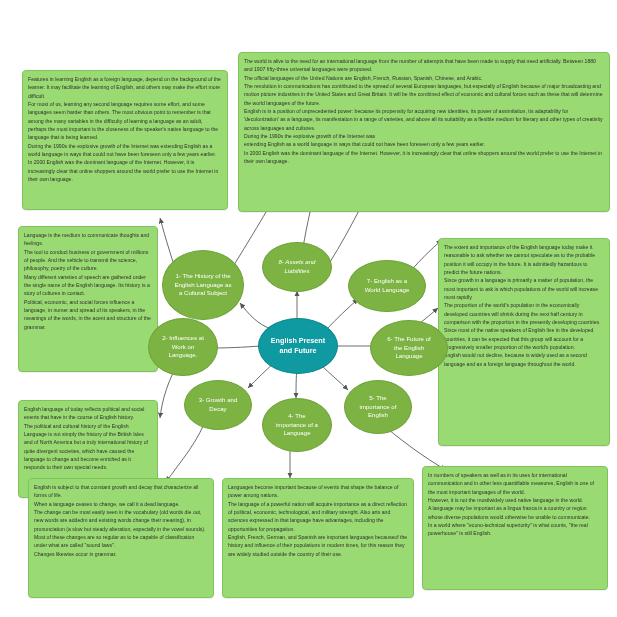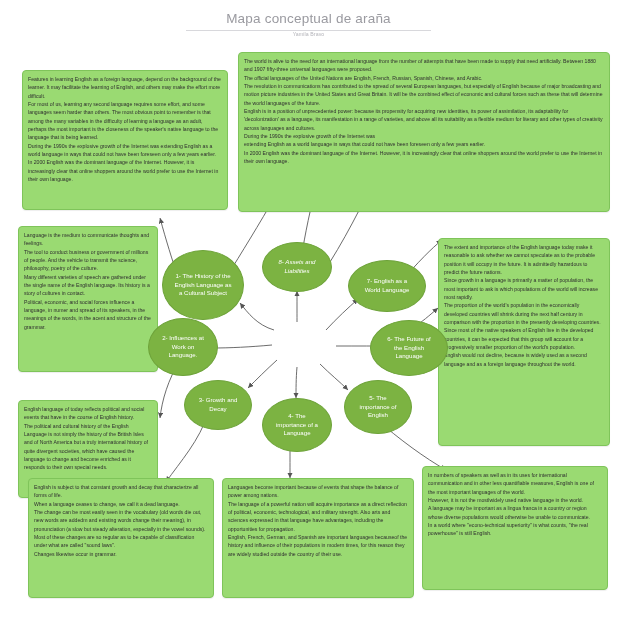--- a/index.html
+++ b/index.html
@@ -110,25 +110,20 @@
   }
   .node.italic {
     font-style: italic;
   }
 </style>
 </head>
 <body>
 
 <div id="page">
 
-  <div id="header">
-    <div id="doc-title">Mapa conceptual de araña</div>
-    <div id="title-rule"></div>
-    <div id="doc-subtitle">Yamila Bravo</div>
-  </div>
 
   <svg id="links" viewBox="0 0 617 617">
     <defs>
       <marker id="ah" markerWidth="7" markerHeight="7" refX="6" refY="3" orient="auto" markerUnits="strokeWidth">
         <path d="M0,0 L6,3 L0,6 z" fill="#555"></path>
       </marker>
     </defs>
     <g fill="none" stroke="#5b5b5b" stroke-width="0.9" marker-end="url(#ah)">
 
       <path d="M274,330 C257,325 248,313 240,303"></path>
@@ -188,20 +183,22 @@
 
   <div class="note" style="left:222px; top:478px; width:192px; height:120px;">Languages become important because of events that shape the balance of power among nations.
 The language of a powerful nation will acquire importance as a direct reflection of political, economic, technological, and military strenght. Also arts and sciences expressed in that language have advantages, including the opportunities for propagation.
 English, French, German, and Spanish are important languages becauseof the history and influence of their populations in modern times, for this reason they are widely studied outside the country of their use.</div>
 
   <div class="note" style="left:422px; top:466px; width:186px; height:124px;">In numbers of speakers as well as in its uses for international communication and in other less quantifiable measures, English is one of the most important languages of the world.
 However, it is not the mostlwidely used native language in the world.
 A language may be important as a lingua franca in a country or region whose diverse populations would otherwise be unable to communicate.
 In a world where "econo-technical superiority" is what counts, "the real powerhouse" is still English.</div>
 
+  <div class="node center" style="left:258px; top:318px; width:80px; height:56px;">English Present
+and Future</div>
 
   <div class="node branch" style="left:162px; top:250px; width:82px; height:70px;">1- The History of the
 English Language as
 a Cultural Subject</div>
 
   <div class="node branch" style="left:148px; top:318px; width:70px; height:58px;">2- Influences at
 Work on
 Language.</div>
 
   <div class="node branch" style="left:184px; top:380px; width:68px; height:50px;">3- Growth and

